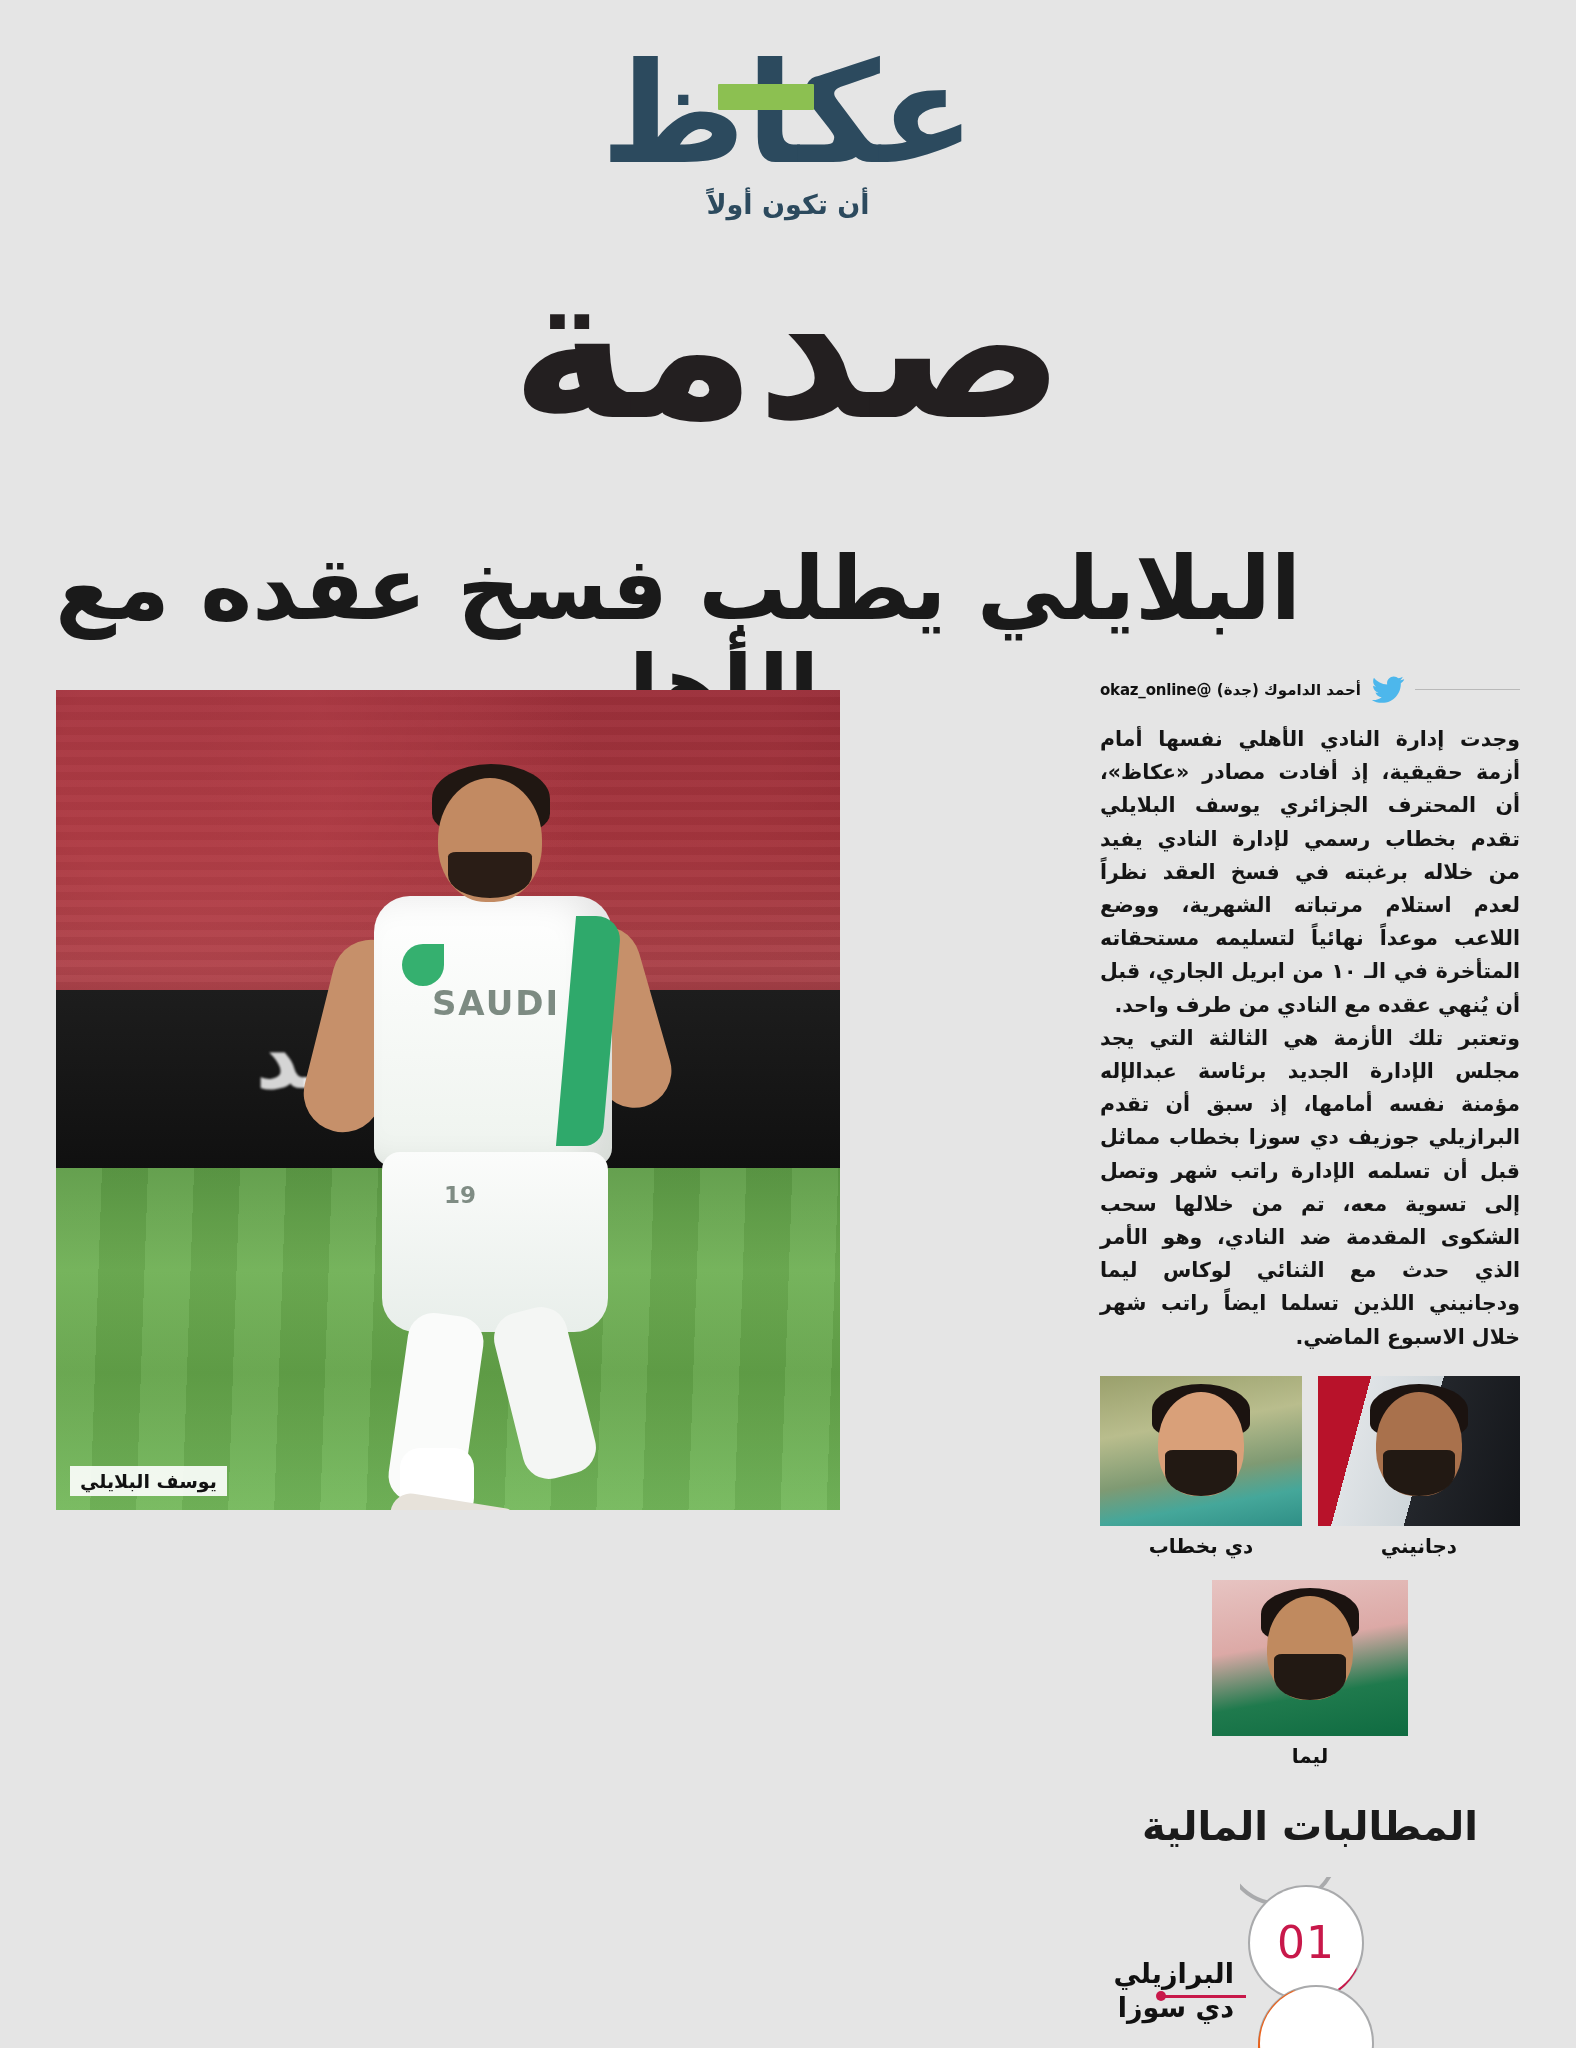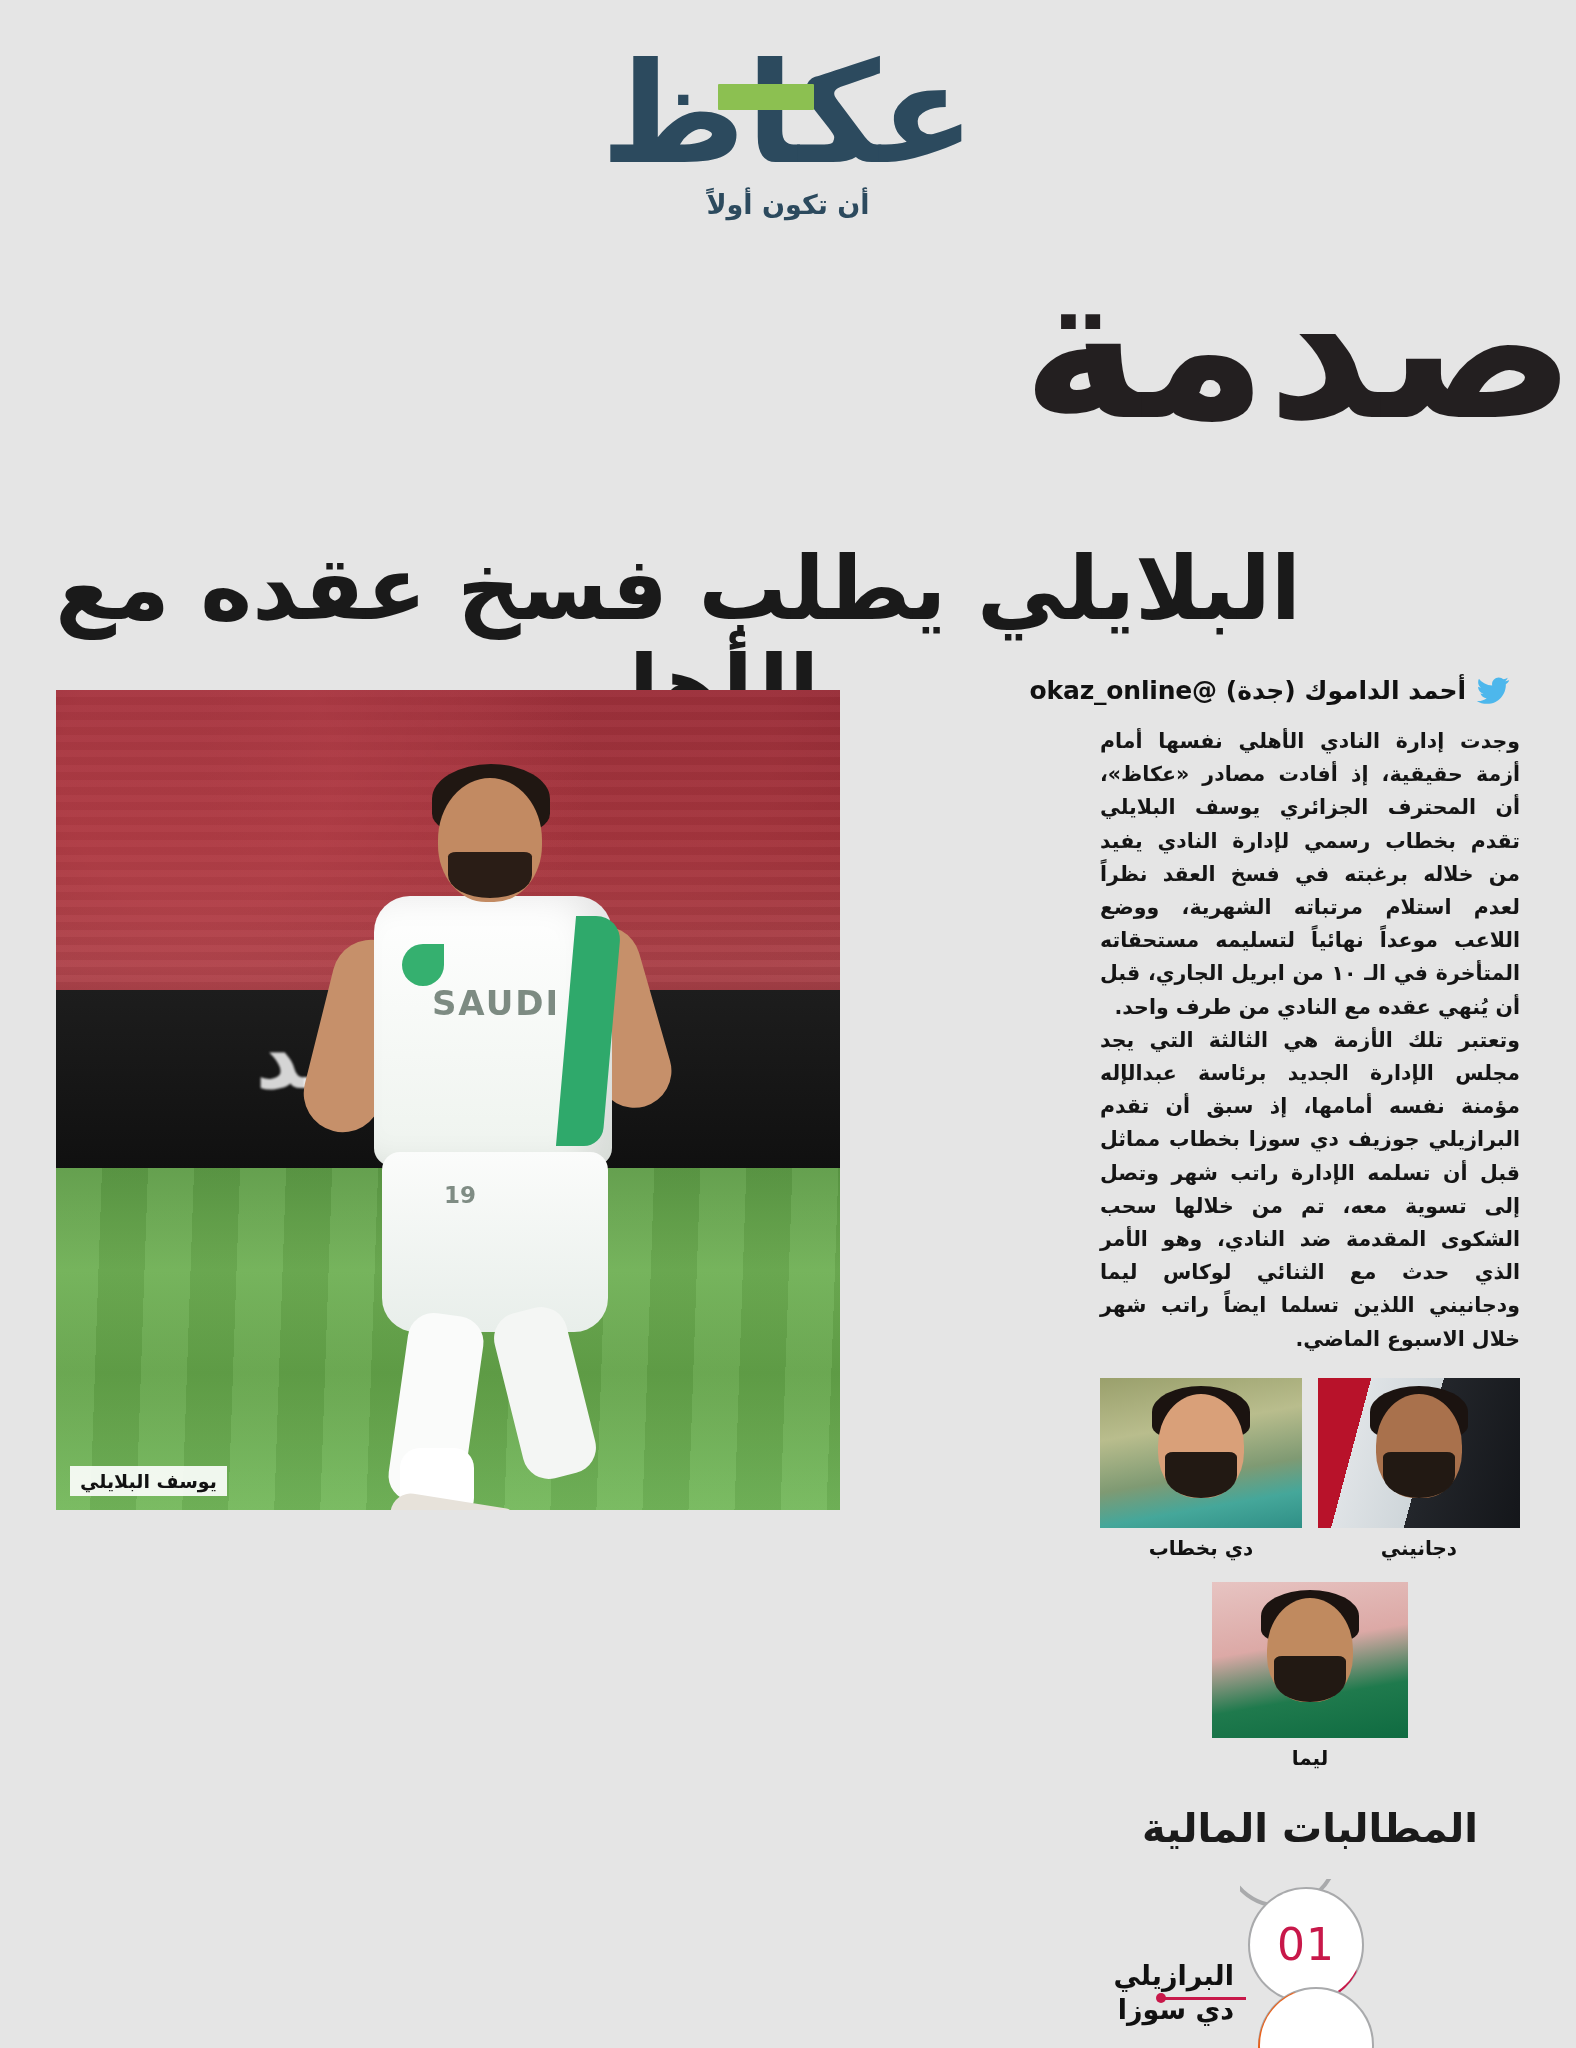--- a/index.html
+++ b/index.html
@@ -23,21 +23,21 @@
     position:absolute; top:44px; left:118px;
     width:96px; height:26px; background:#8CC051; border-radius:1px;
   }
   .tagline {
     margin-top:2px; font-size:27px; font-weight:700; color:#2C4A5E;
     letter-spacing:0px;
   }
 
   
   .headline-main {
-    position:absolute; left:0; top:248px; width:1576px; text-align:right;
+    position:absolute; left:0; top:248px; width:1576px; text-align:center;
     font-size:200px; line-height:1; font-weight:700; color:#231F20;
     letter-spacing:-4px;
   }
   .headline-sub {
     position:absolute; left:0; top:540px; width:1356px; text-align:center;
     font-size:88px; line-height:1.12; font-weight:700; color:#1a1a1a;
     letter-spacing:-1px;
   }
 
   
@@ -142,21 +142,21 @@
     font-size:19px; font-weight:700; padding:4px 10px;
   }
 
   
   .rail { position:absolute; right:56px; top:676px; width:420px; }
 
   .byline { display:flex; align-items:center; gap:10px; justify-content:flex-start; }
   .byline-rule { flex:1; height:1px; background:#b9b9b9; }
   .tw-bird { width:34px; height:27px; flex:0 0 auto; }
   .byline-text {
-    font-size:25px; font-weight:700; color:#111; white-space:nowrap;
+    font-size:15px; font-weight:700; color:#111; white-space:nowrap;
     letter-spacing:-.2px;
   }
 
   .body-text {
     margin-top:20px;
     font-size:20.5px; line-height:1.62; color:#151515;
     text-align:justify; font-weight:700; letter-spacing:-.15px;
   }
   .body-text p + p { margin-top:0px; }
 

